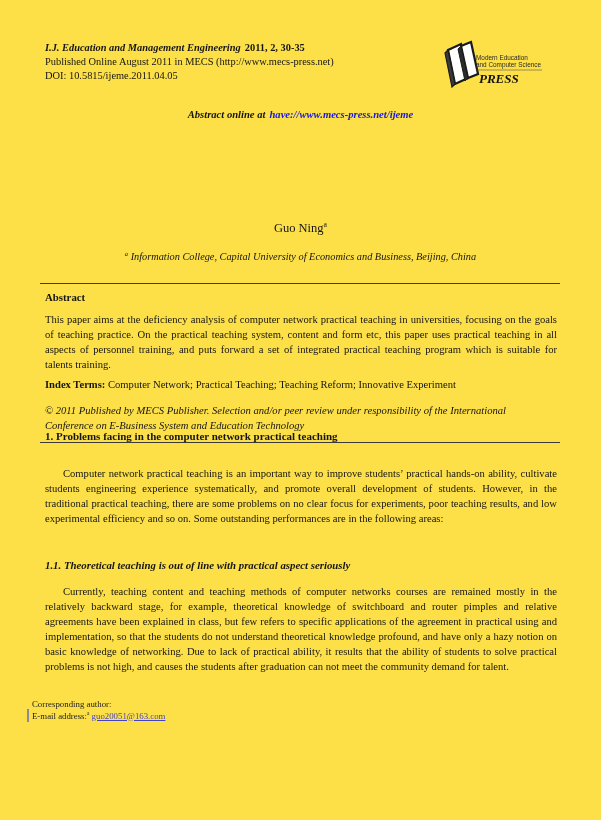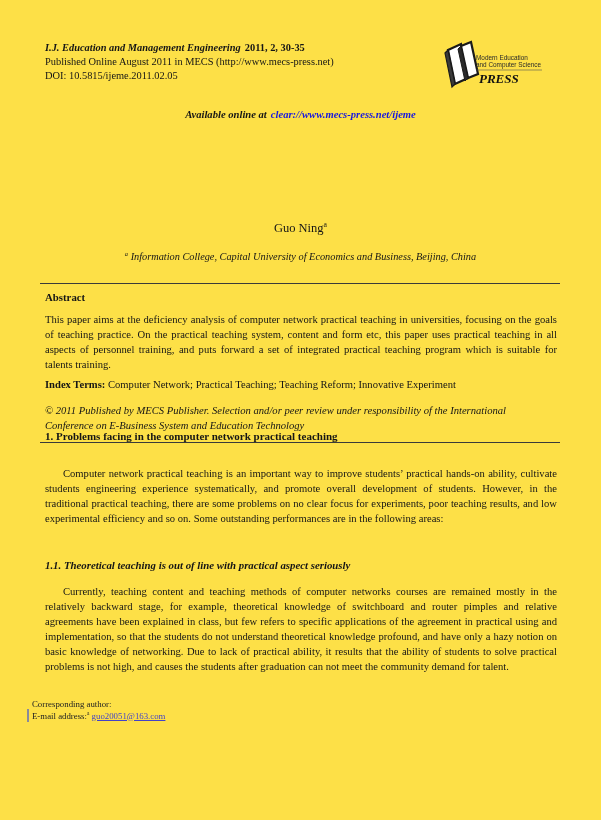--- a/index.html
+++ b/index.html
@@ -58,38 +58,38 @@
 </head>
 <body>
 
 <div class="page">
 
   <div class="header-left">
     <div class="journal-line">
       <span class="journal-name">I.J. Education and Management Engineering</span><span class="journal-issue">2011, 2, 30-35</span>
     </div>
     <div>Published Online August 2011 in MECS (http://www.mecs-press.net)</div>
-    <div>DOI: 10.5815/ijeme.2011.02.05</div>
+    <div>DOI: 10.5815/ijeme.2011.04.05</div>
   </div>
 
   <div class="logo">
     <svg width="124" height="66" viewBox="0 0 124 66">
       <polygon points="10,16 23,10 30,44 17,50" fill="#ffffff" stroke="#1a1a1a" stroke-width="2.2"></polygon>
       <polygon points="7,19 10,16 17,50 14,53" fill="#3a3a3a" stroke="#1a1a1a" stroke-width="1.2"></polygon>
       <polygon points="23,12 33,8 40,40 30,44" fill="#ffffff" stroke="#1a1a1a" stroke-width="2.2"></polygon>
       <polygon points="20,15 23,12 30,44 27,47" fill="#2a2a2a" stroke="#1a1a1a" stroke-width="1"></polygon>
       <text x="38" y="26" font-family="Liberation Sans, sans-serif" font-size="6.4" fill="#2a2a2a">Modern Education</text>
       <text x="38" y="33" font-family="Liberation Sans, sans-serif" font-size="6.4" fill="#2a2a2a">and Computer Science</text>
       <text x="41" y="49" font-family="Liberation Serif, serif" font-size="13" font-weight="bold" font-style="italic" fill="#111111">PRESS</text>
       <line x1="38" y1="36" x2="104" y2="36" stroke="#555" stroke-width="0.6"></line>
     </svg>
   </div>
 
   <div class="available-line">
-    <span>Available online at</span><a href="#" class="available-url">clear://www.mecs-press.net/ijeme</a>
+    <span>Abstract online at</span><a href="#" class="available-url">have://www.mecs-press.net/ijeme</a>
   </div>
 
   <div class="author">
     <span>Guo Ning</span><sup>a</sup>
   </div>
   <div class="affiliation">
     <sup>a</sup>
     <span>Information College, Capital University of Economics and Business, Beijing, China</span>
   </div>
 

